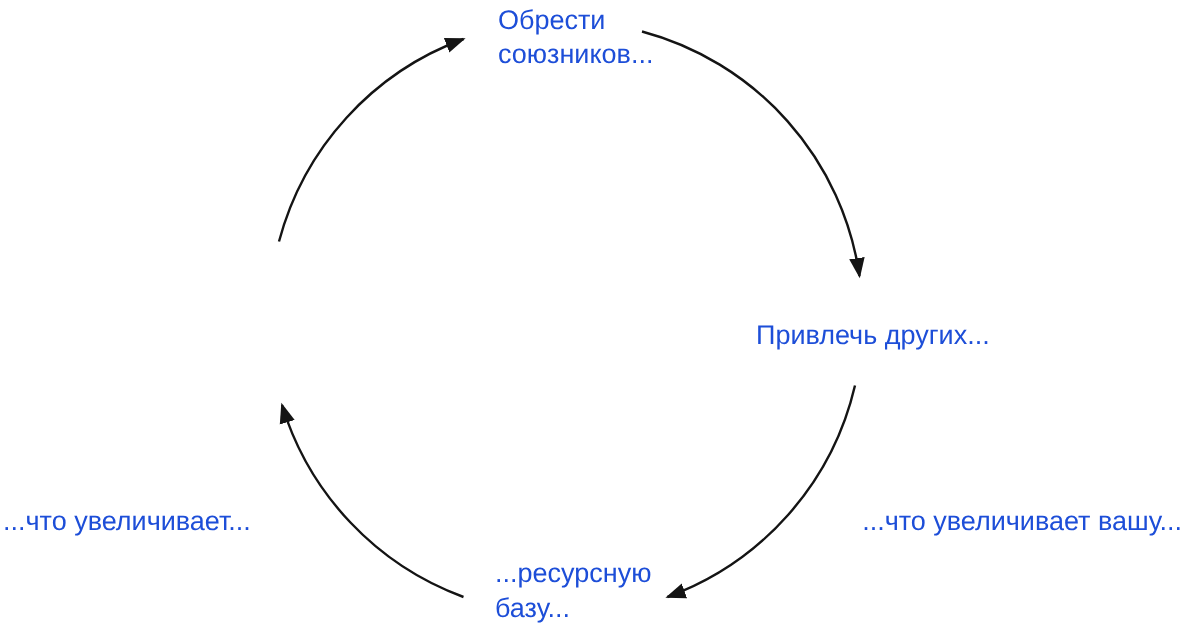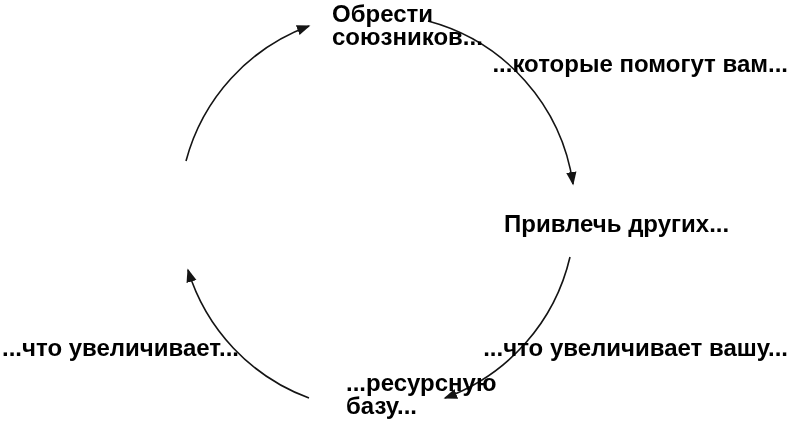--- a/index.html
+++ b/index.html
@@ -11,24 +11,24 @@
   }
   .canvas {
     position: relative;
     width: 790px; height: 429px;
     background: #ffffff;
     overflow: hidden;
   }
   .arcs { position: absolute; left: 0; top: 0; }
   .label {
     position: absolute;
-    font-weight: bold;
-    font-size: 24px;
+    font-weight: normal;
+    font-size: 18px;
     line-height: 23px;
-    color: #000000;
+    color: #1d4ed8;
     white-space: pre-line;
   }
   .align-right  { text-align: right; }
   .align-center { text-align: center; }
 </style>
 </head>
 <body>
 
 <div class="canvas">
 
@@ -44,26 +44,25 @@
     <path d="M 570 257 A 198 198 0 0 1 445 398" fill="none" stroke="#141414" stroke-width="1.6" marker-end="url(#arrowhead)"></path>
 
     <path d="M 309 398 A 198 198 0 0 1 188 270" fill="none" stroke="#141414" stroke-width="1.6" marker-end="url(#arrowhead)"></path>
 
     <path d="M 186 161 A 198 198 0 0 1 309 26" fill="none" stroke="#141414" stroke-width="1.6" marker-end="url(#arrowhead)"></path>
   </svg>
 
   <div class="label" style="left:332px; top:2px;">Обрести
 союзников...</div>
 
-  <div class="label align-right" style="right:2px; top:52px;">...которые помогут вам...</div>
 
   <div class="label align-right" style="right:2px; top:336px;">...что увеличивает вашу...</div>
 
   <div class="label" style="left:504px; top:212px;">Привлечь других...</div>
 
-  <div class="label" style="left:346px; top:371px;">...ресурсную
+  <div class="label" style="left:330px; top:371px;">...ресурсную
 базу...</div>
 
   <div class="label" style="left:2px; top:336px;text-align:right;">...что увеличивает...</div>
 
 
 
 </div>
 
 </body></html>

